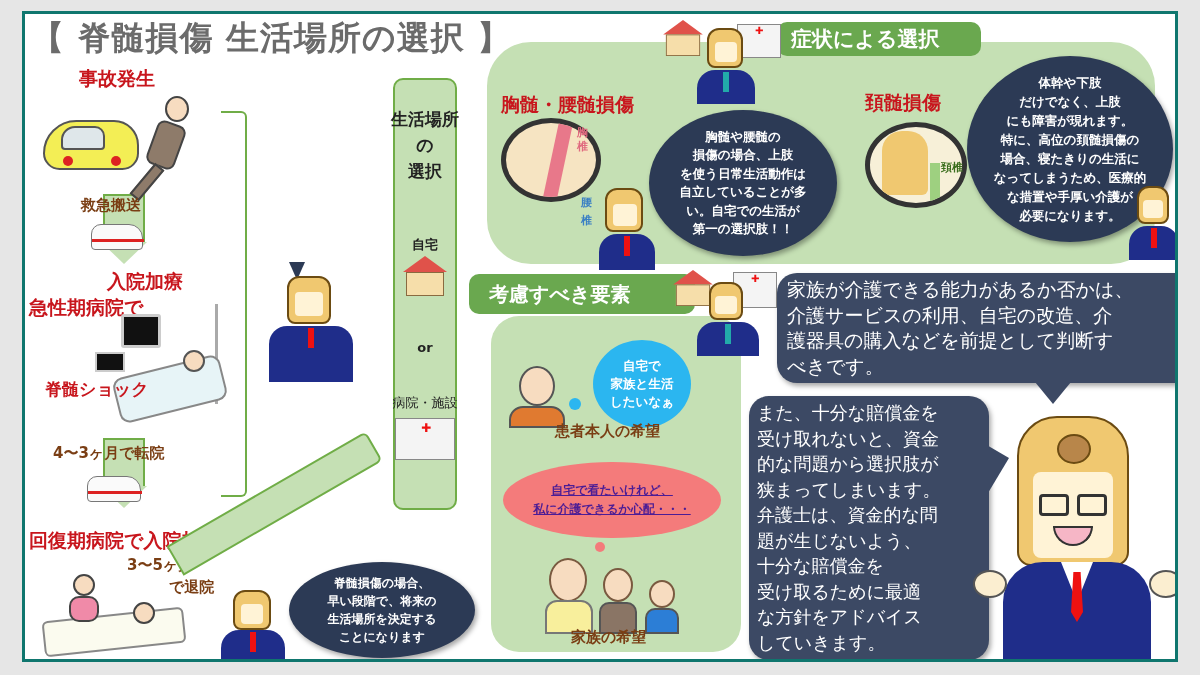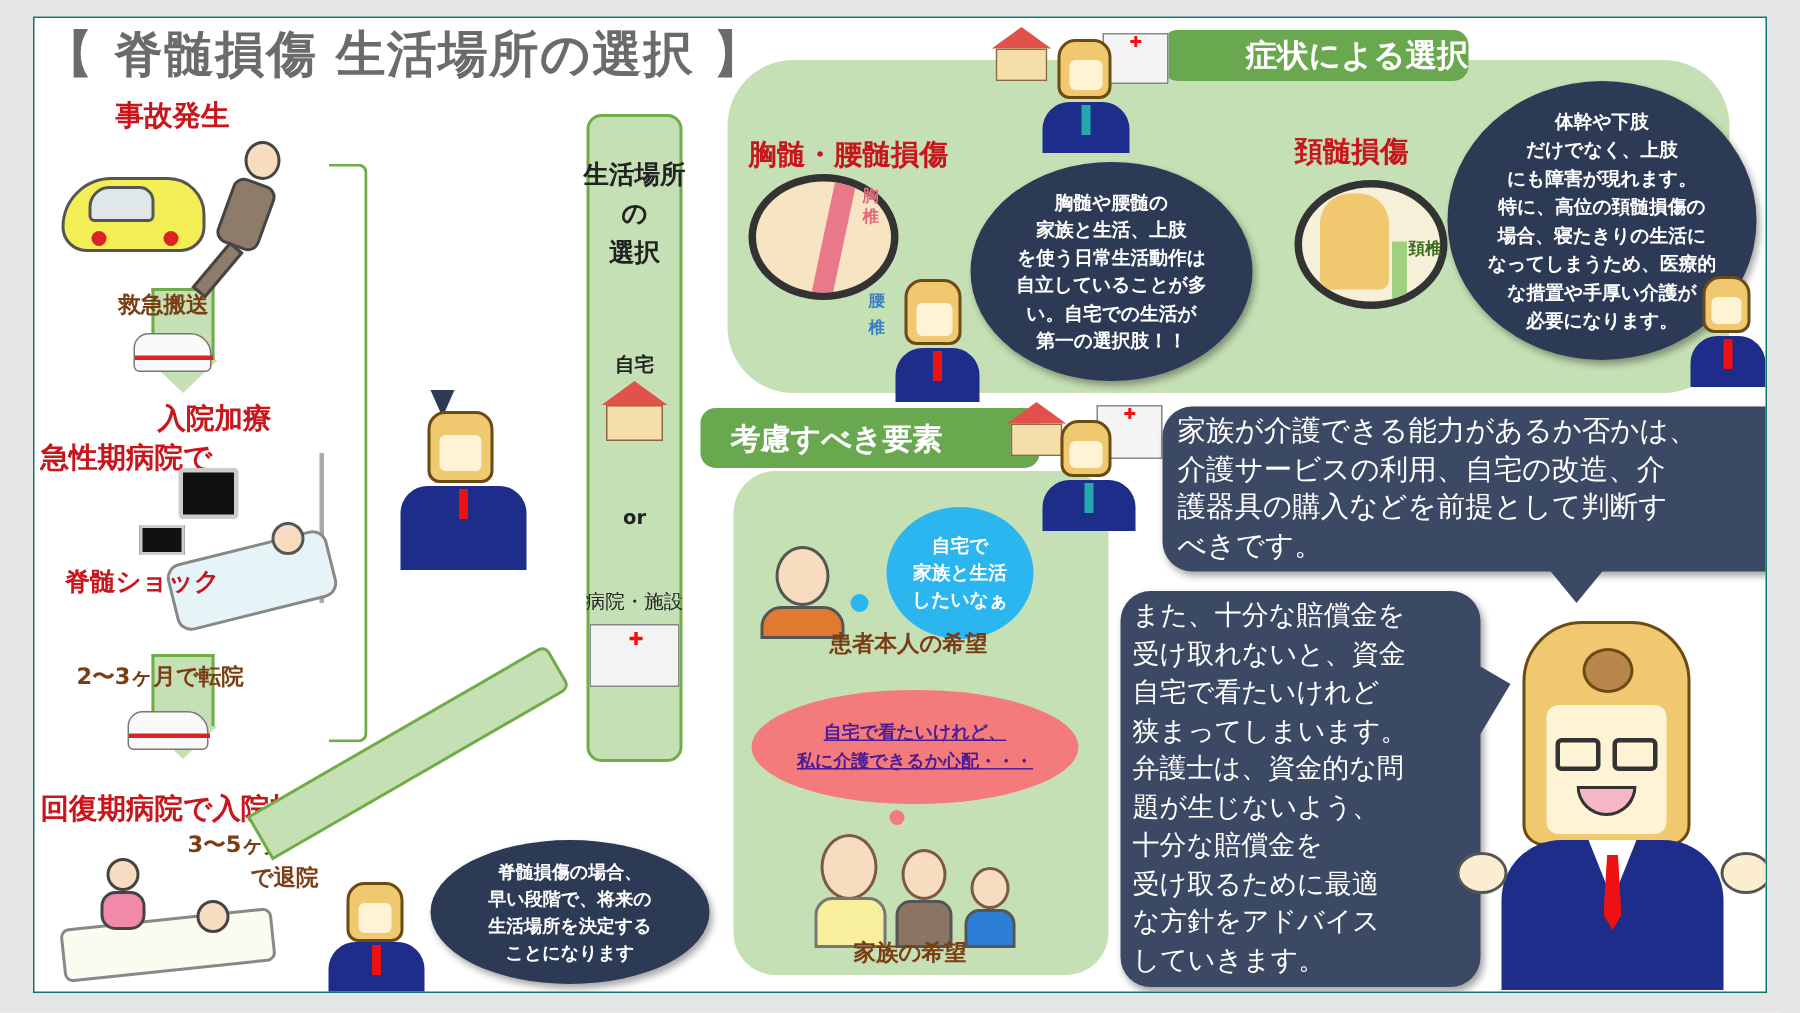--- a/index.html
+++ b/index.html
@@ -1,18 +1,18 @@
 <!DOCTYPE html>
 <html><head>
 <meta charset="utf-8">
 <style>
   * { box-sizing: border-box; margin: 0; padding: 0; }
   html, body { width: 1200px; height: 675px; background: #e6e6e6; overflow: hidden; }
   body { font-family: "DejaVu Sans", "Liberation Sans", sans-serif; position: relative; }
-  .slide { position: absolute; left: 22px; top: 11px; width: 1156px; height: 651px; background: #ffffff; border: 1px solid #0f766e; overflow: hidden; }
+  .slide { position: absolute; left: 22px; top: 11px; width: 1156px; height: 651px; background: #ffffff; border: 3px solid #0f766e; overflow: hidden; }
   .abs { position: absolute; }
   .title { left: 6px; top: 2px; font-size: 33px; font-weight: bold; color: #6b6b6b; letter-spacing: 1px; white-space: nowrap; }
   .red { color: #c8161d; font-weight: bold; }
   .brown { color: #7a3e14; font-weight: bold; }
   .dark-bubble { background: #2c3a55; color: #ffffff; border-radius: 50%; display: flex; align-items: center; justify-content: center; text-align: center; font-weight: bold; box-shadow: 2px 3px 5px rgba(0,0,0,0.35); }
   .rect-bubble { background: #3c4964; color: #ffffff; border-radius: 20px; box-shadow: 2px 3px 5px rgba(0,0,0,0.35); font-size: 19px; line-height: 25.5px; }
   .green-panel { background: #c5e0b4; border-radius: 44px; }
   .green-tab { background: #6aa84f; color: #ffffff; font-weight: bold; border-radius: 10px; }
   .green-bar { background: #c5e0b4; border: 2px solid #70ad47; }
   .bracket { border: 2px solid #70ad47; border-left: none; border-radius: 0 6px 6px 0; }
@@ -69,21 +69,21 @@
 
   <div class="abs" style="left:70px; top:290px; width:140px; height:130px;">
     <div style="position:absolute; left:26px; top:10px; width:40px; height:34px; background:#111; border:3px solid #ccc; border-radius:3px;"></div>
     <div style="position:absolute; left:0; top:48px; width:30px; height:20px; background:#111; border:2px solid #ccc;"></div>
     <div style="position:absolute; left:120px; top:0; width:3px; height:100px; background:#aaa;"></div>
     <div style="position:absolute; left:20px; top:62px; width:110px; height:46px; background:#e7f4f7; border:2px solid #888; border-radius:10px; transform:rotate(-14deg);"></div>
     <div style="position:absolute; left:88px; top:46px; width:22px; height:22px; background:#f7dcc0; border:2px solid #555; border-radius:50%;"></div>
   </div>
   <div class="abs red" style="left:20px; top:364px; font-size:17px;">脊髄ショック</div>
 
-  <div class="abs brown" style="left:28px; top:430px; font-size:15px;">2〜3ヶ月で転院</div>
+  <div class="abs brown" style="left:28px; top:430px; font-size:15px;">4〜3ヶ月で転院</div>
   <div class="abs" style="left:62px; top:462px; width:54px; height:26px; background:#fafafa; border:1px solid #777; border-radius:10px 14px 4px 4px;">
     <div style="position:absolute; left:0; top:14px; width:54px; height:3px; background:#d22;"></div>
   </div>
 
   <div class="abs red" style="left:4px; top:514px; font-size:19px;">回復期病院で入院加療</div>
   <div class="abs brown" style="left:96px; top:540px; font-size:15px; line-height:22px;">
     <div style="padding-left:6px;">3〜5ヶ月</div>
     <div style="padding-left:48px;">で退院</div>
   </div>
 
@@ -131,21 +131,21 @@
   <div class="abs" style="left:196px; top:576px; width:70px; height:74px;">
     <div class="char-head" style="position:absolute; left:12px; top:0; width:38px; height:40px;">
         <div class="char-face" style="width:22px; height:20px; top:12px;"></div>
       </div>
     <div class="char-suit" style="position:absolute; left:0; top:40px; width:64px; height:34px;">
         <div class="char-tie"></div>
       </div>
   </div>
 
   <div class="abs green-panel" style="left:462px; top:28px; width:668px; height:222px;"></div>
-  <div class="abs green-tab" style="left:752px; top:8px; width:204px; height:34px; font-size:21px; line-height:34px; padding-left:14px;text-align:right;">症状による選択</div>
+  <div class="abs green-tab" style="left:752px; top:8px; width:204px; height:34px; font-size:21px; line-height:34px; padding-left:14px;">症状による選択</div>
 
   <div class="abs" style="left:636px; top:4px; transform:scale(0.9);">
     <div class="house-roof"></div>
       <div class="house-body"></div>
   </div>
   <div class="abs hospital" style="left:712px; top:10px; width:44px; height:34px;">
     <div style="position:absolute; left:17px; top:0; color:#e11; font-size:10px;">✚</div>
   </div>
   <div class="abs" style="left:672px; top:14px; width:60px; height:78px;">
     <div class="char-head" style="position:absolute; left:10px; top:0; width:36px; height:40px;">
@@ -160,21 +160,21 @@
 
   <div class="abs" style="left:476px; top:104px; width:100px; height:84px; border:5px solid #333; border-radius:50%; background:#f6e4c2; overflow:hidden;">
     <div style="position:absolute; left:44px; top:0; width:14px; height:84px; background:#e8788a; transform:rotate(12deg);"></div>
   </div>
   <div class="abs pre" style="left:552px; top:112px; font-size:11px; color:#e06a7f; font-weight:bold; line-height:14px;">胸
 椎</div>
   <div class="abs pre" style="left:556px; top:180px; font-size:11px; color:#3a7fc4; font-weight:bold; line-height:18px;">腰
 椎</div>
 
   <div class="abs dark-bubble pre" style="left:624px; top:96px; width:188px; height:146px; font-size:12.5px; line-height:18.5px;">胸髄や腰髄の
-家族と生活、上肢
+損傷の場合、上肢
 を使う日常生活動作は
 自立していることが多
 い。自宅での生活が
 第一の選択肢！！</div>
   <div class="abs" style="left:572px; top:174px; width:62px; height:82px;">
     <div class="char-head" style="position:absolute; left:8px; top:0; width:38px; height:44px;">
         <div class="char-face" style="width:24px; height:22px; top:14px;"></div>
       </div>
     <div class="char-suit" style="position:absolute; left:2px; top:46px; width:56px; height:36px;">
         <div class="char-tie"></div>
@@ -248,21 +248,21 @@
   <div class="abs brown" style="left:546px; top:614px; font-size:15px;">家族の希望</div>
 
   <div class="abs rect-bubble pre" style="left:752px; top:259px; width:436px; height:110px; padding:4px 10px;border-radius:20px;">家族が介護できる能力があるか否かは、
 介護サービスの利用、自宅の改造、介
 護器具の購入などを前提として判断す
 べきです。</div>
   <div class="abs" style="left:1010px; top:368px; width:0; height:0; border-left:18px solid transparent; border-right:18px solid transparent; border-top:22px solid #3c4964;"></div>
 
   <div class="abs rect-bubble pre" style="left:724px; top:382px; width:240px; height:264px; padding:4px 8px; font-size:18px; line-height:25.5px;">また、十分な賠償金を
 受け取れないと、資金
-自宅で看たいけれど
+的な問題から選択肢が
 狭まってしまいます。
 弁護士は、資金的な問
 題が生じないよう、
 十分な賠償金を
 受け取るために最適
 な方針をアドバイス
  していきます。</div>
   <div class="abs" style="left:960px; top:430px; width:0; height:0; border-top:14px solid transparent; border-bottom:40px solid transparent; border-left:24px solid #3c4964;"></div>
 
   <div class="abs" style="left:948px; top:402px; width:210px; height:246px;">

